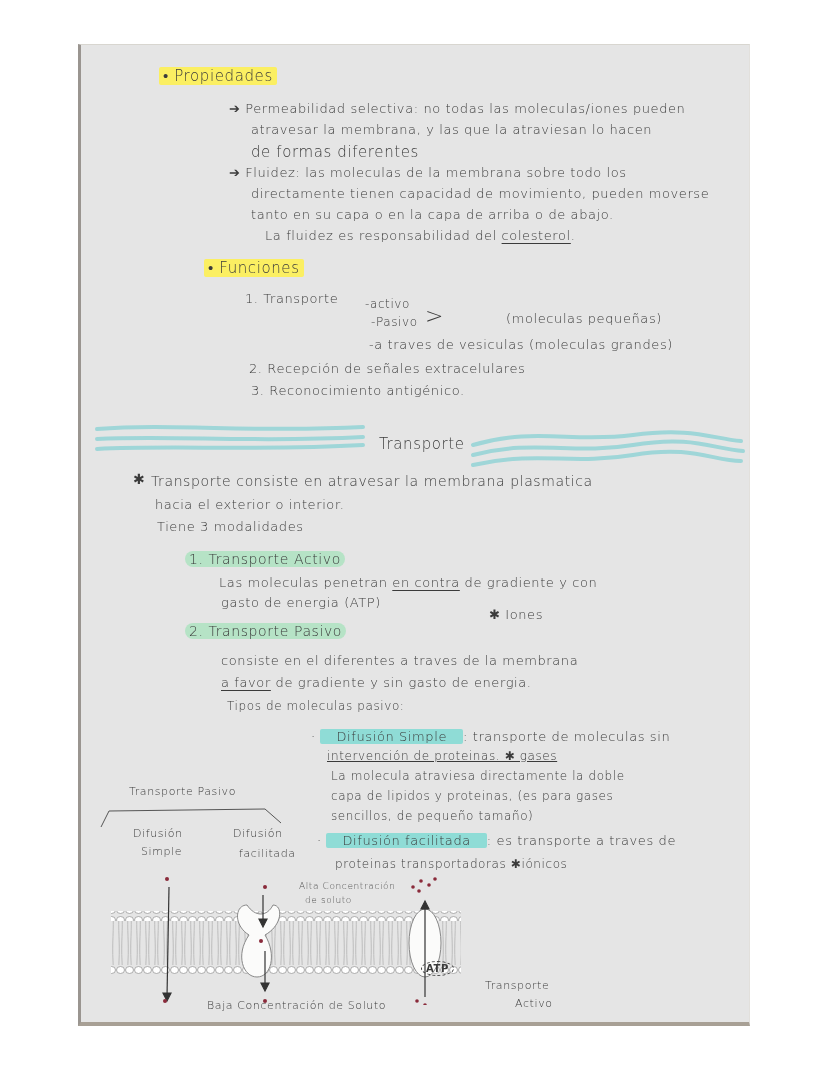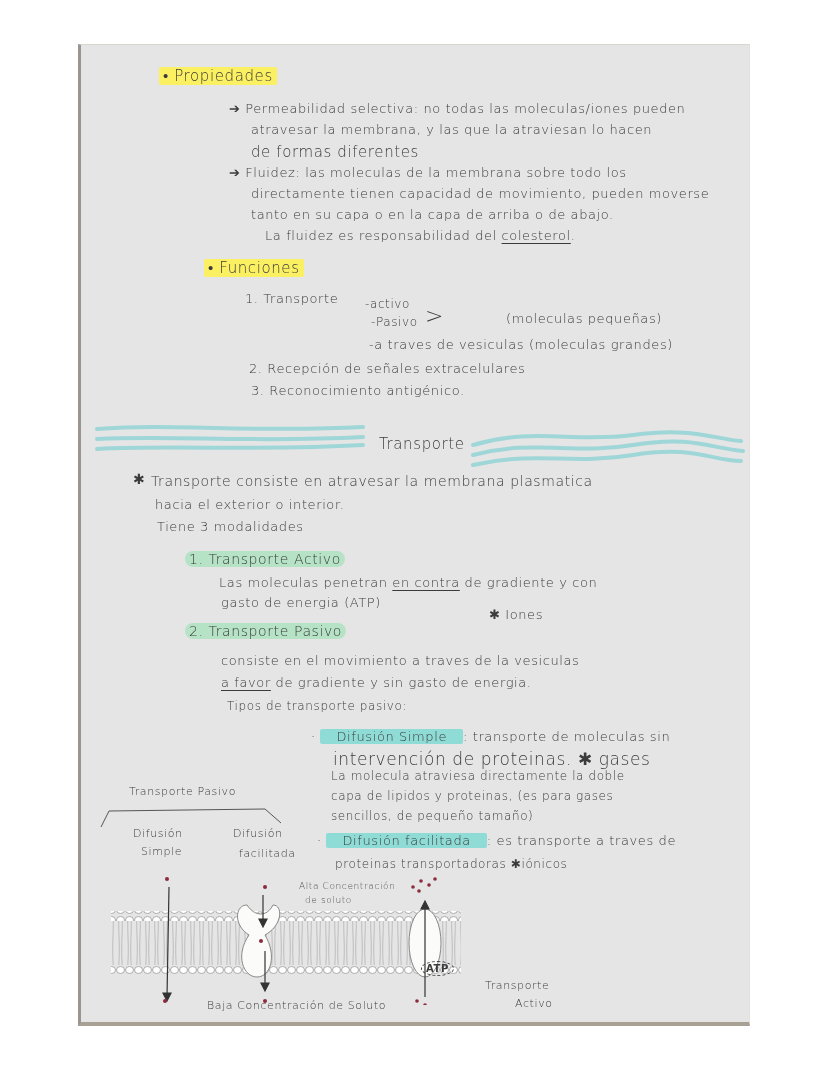--- a/index.html
+++ b/index.html
@@ -75,30 +75,30 @@
   </div>
   <div class="t" style="left:138px; top:530px;">
     <span>Las moleculas penetran </span><span class="ul">en contra</span><span> de gradiente y con</span>
   </div>
   <div class="t" style="left:140px; top:550px;">gasto de energia (ATP)</div>
   <div class="t" style="left:408px; top:562px;">✱ Iones</div>
 
   <div class="t" style="left:104px; top:578px; font-size:14px;">
     <span class="hl-green">2. Transporte Pasivo</span>
   </div>
-  <div class="t" style="left:140px; top:608px;">consiste en el movimiento a traves de la vesiculas</div>
+  <div class="t" style="left:140px; top:608px;">consiste en el diferentes a traves de la membrana</div>
   <div class="t" style="left:140px; top:630px;">
     <span class="ul">a favor</span><span> de gradiente y sin gasto de energia.</span>
   </div>
-  <div class="t" style="left:146px; top:654px; font-size:12px;">Tipos de transporte pasivo:</div>
+  <div class="t" style="left:146px; top:654px; font-size:12px;">Tipos de moleculas pasivo:</div>
 
   <div class="t" style="left:230px; top:684px;">
     <span>· </span><span class="hl-teal">Difusión Simple</span><span>: transporte de moleculas sin</span>
   </div>
-  <div class="t" style="left:252px; top:704px; font-size:17px;">intervención de proteinas. ✱ gases</div>
+  <div class="t" style="left:246px; top:704px; font-size:12px;text-decoration:underline;">intervención de proteinas. ✱ gases</div>
   <div class="t" style="left:250px; top:724px; font-size:12px;">La molecula atraviesa directamente la doble</div>
   <div class="t" style="left:250px; top:744px; font-size:12px;">capa de lipidos y proteinas, (es para gases</div>
   <div class="t" style="left:250px; top:764px; font-size:12px;">sencillos, de pequeño tamaño)</div>
 
   <div class="t" style="left:236px; top:788px;">
     <span>· </span><span class="hl-teal">Difusión facilitada</span><span>: es transporte a traves de</span>
   </div>
   <div class="t" style="left:254px; top:812px; font-size:12px;">proteinas transportadoras ✱iónicos</div>
 
   <div class="t small" style="left:48px; top:740px;">Transporte Pasivo</div>

